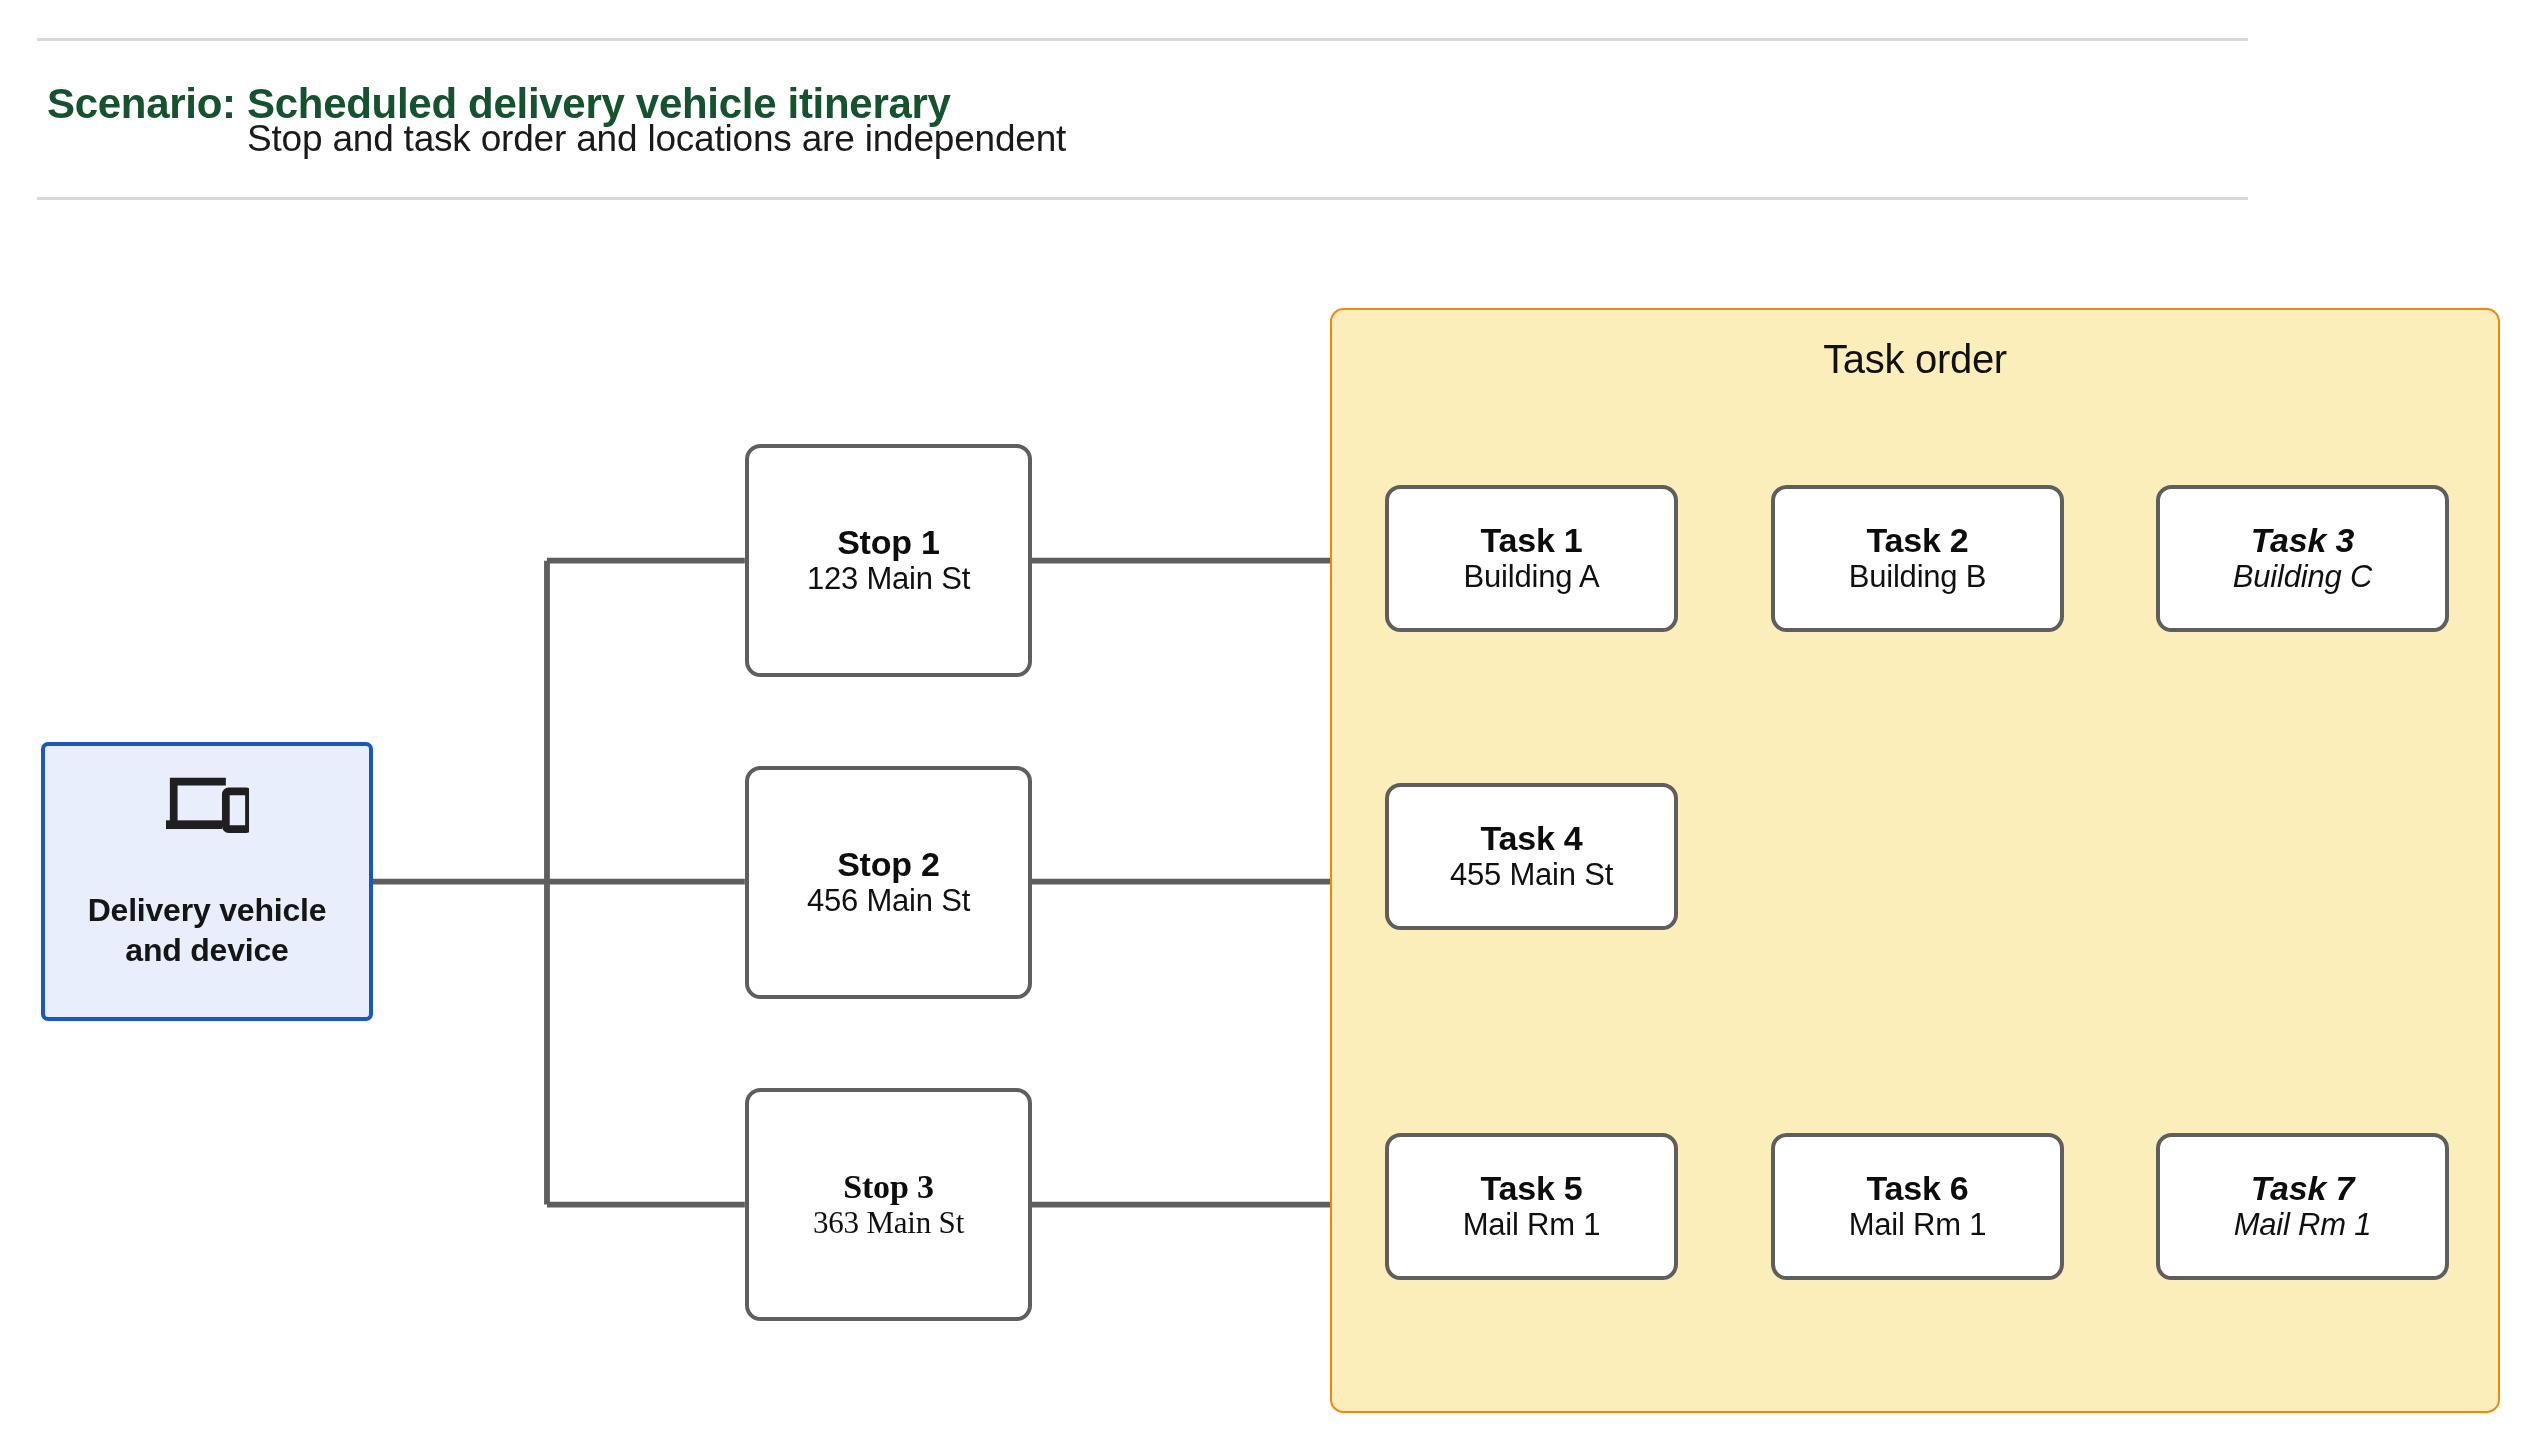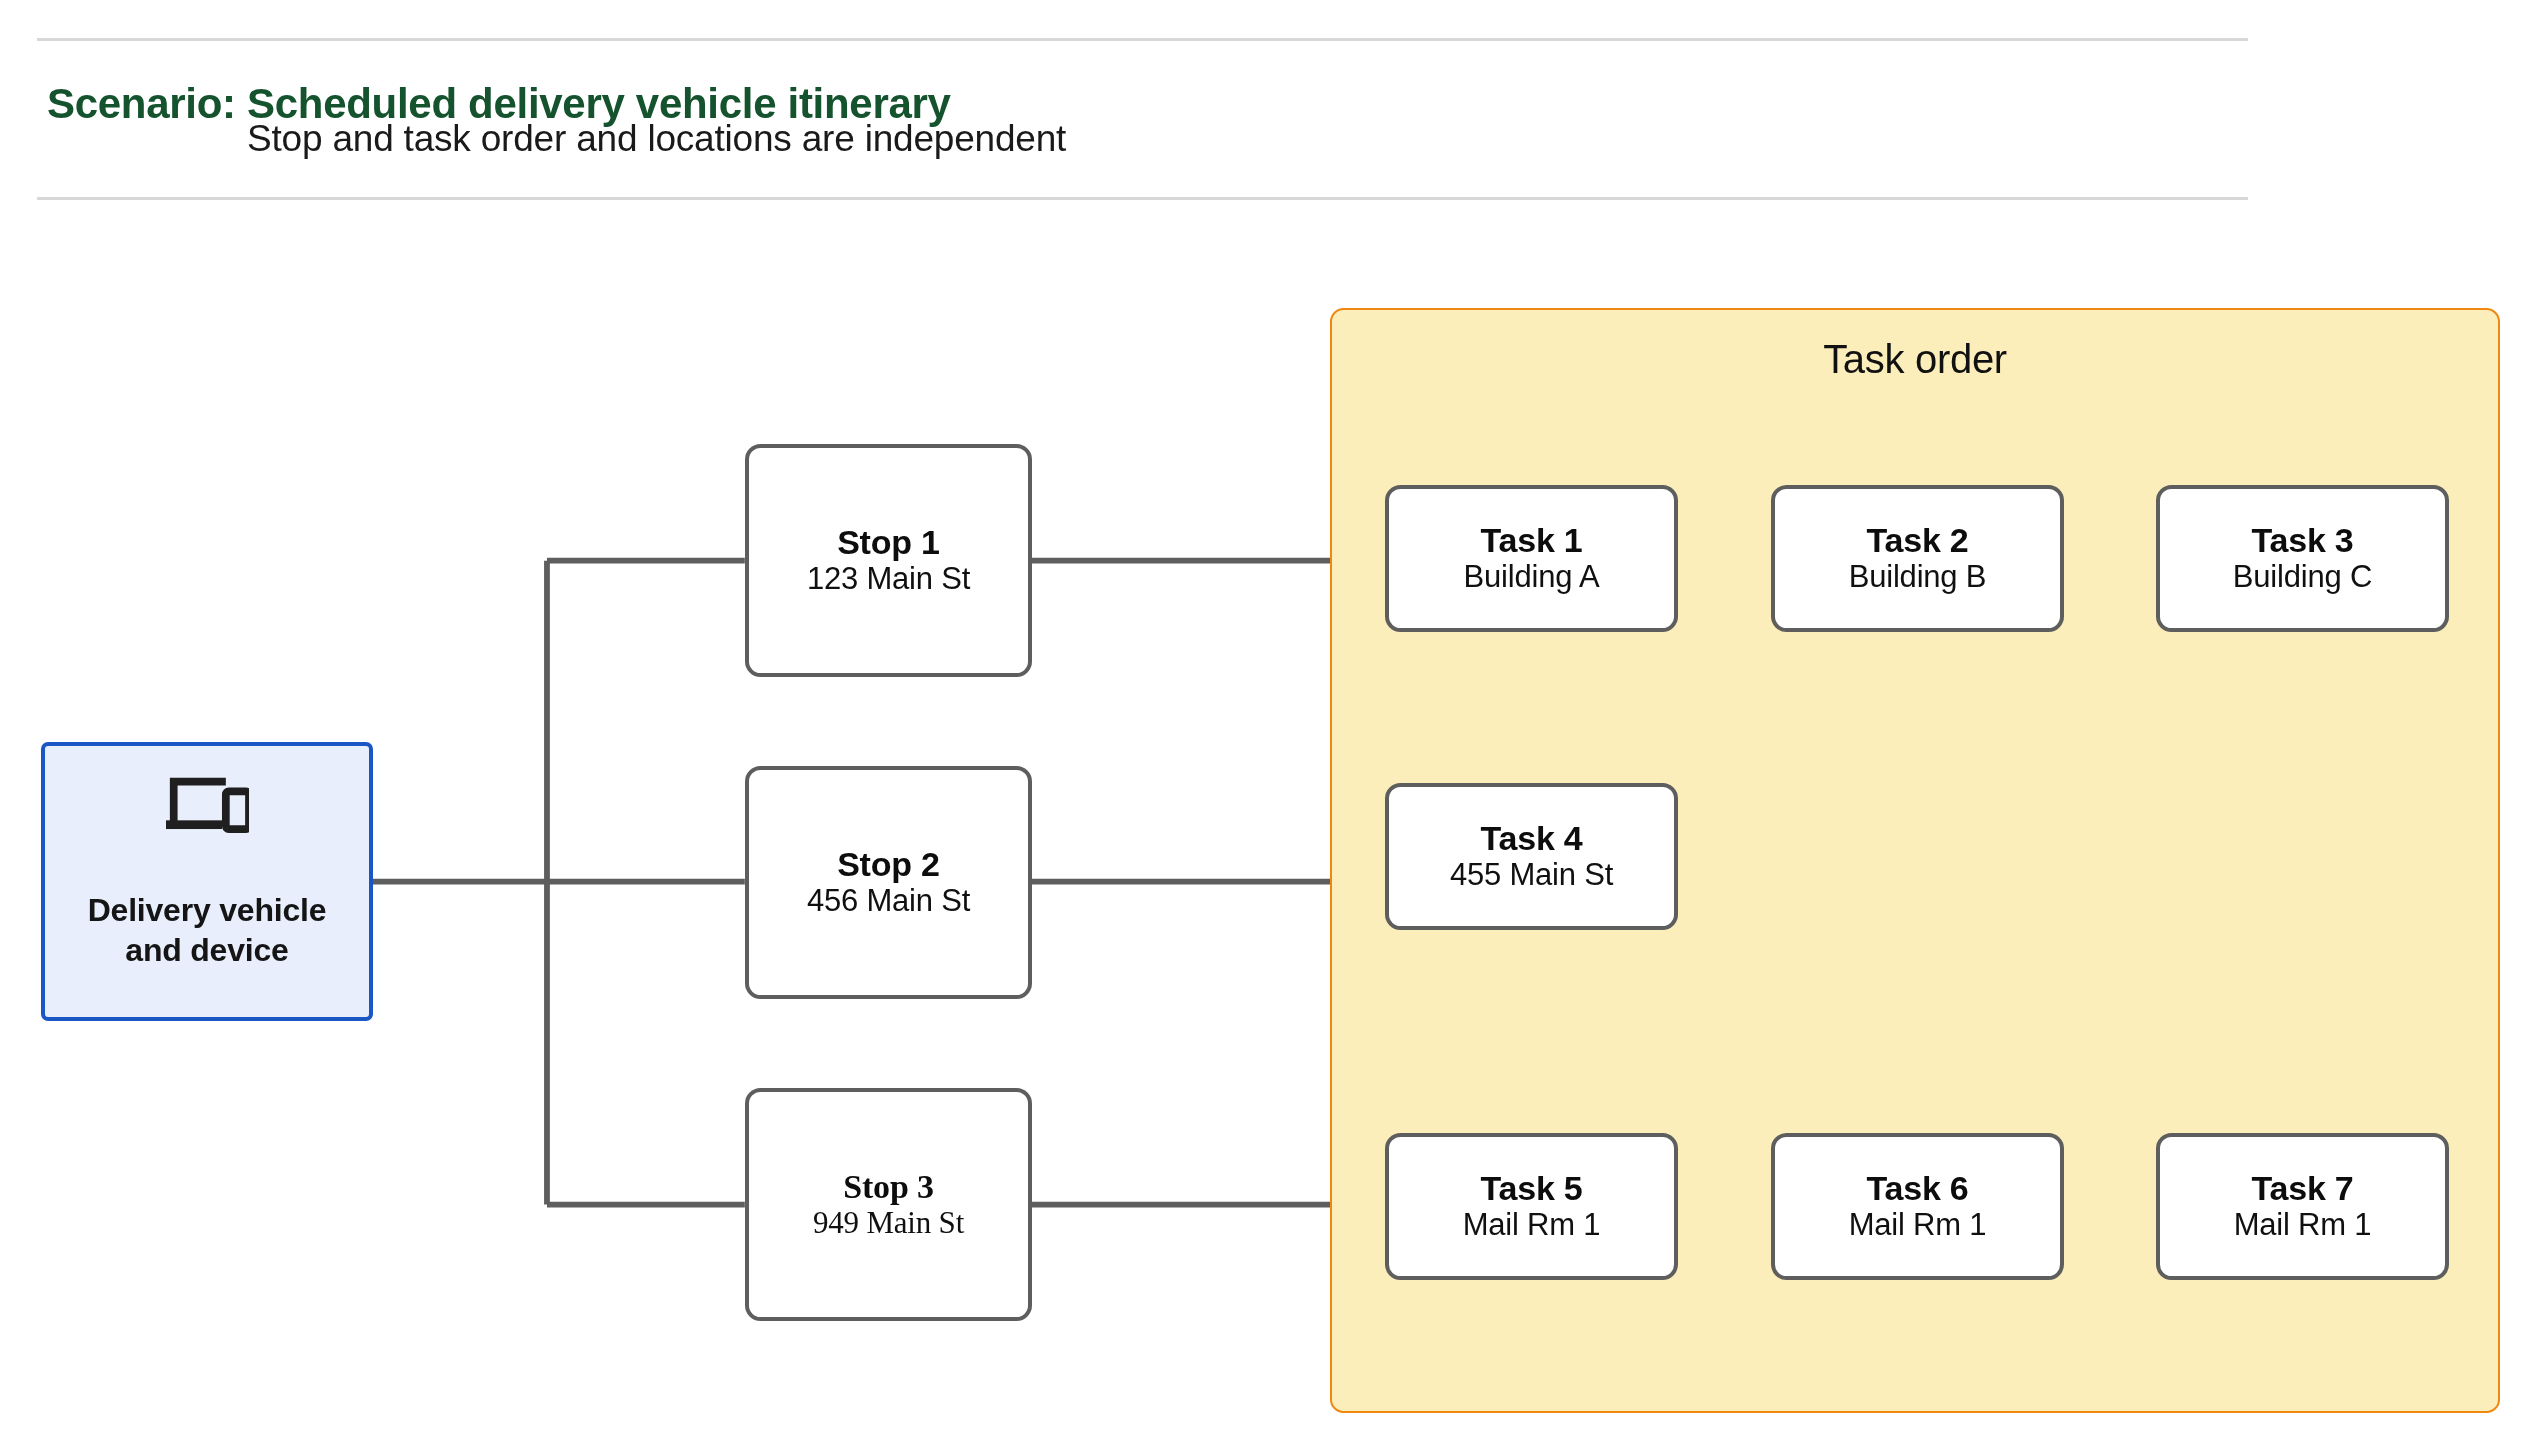--- a/index.html
+++ b/index.html
@@ -160,21 +160,21 @@
   
   .stop-card { left: 745px; width: 287px; height: 233px; }
   .stop-1 { top: 444px; }
   .stop-2 { top: 766px; }
   .stop-3 { top: 1088px; font-family: Liberation Serif, serif; }
 
   
   .task-card { width: 293px; height: 147px; }
   .task-col-1 { left: 1385px; }
   .task-col-2 { left: 1771px; }
-  .task-col-3 { left: 2156px; }
+  .task-col-3 { left: 2156px; font-style: italic; }
   .task-row-1 { top: 485px; }
   .task-row-2 { top: 783px; }
   .task-row-3 { top: 1133px; }
 </style>
 </head>
 <body>
 
 <div id="stage">
 
   <div class="divider top"></div>
@@ -227,21 +227,21 @@
   <div class="card stop-card stop-1">
     <div class="card-title">Stop 1</div>
     <div class="card-sub">123 Main St</div>
   </div>
   <div class="card stop-card stop-2">
     <div class="card-title">Stop 2</div>
     <div class="card-sub">456 Main St</div>
   </div>
   <div class="card stop-card stop-3">
     <div class="card-title">Stop 3</div>
-    <div class="card-sub">949 Main St</div>
+    <div class="card-sub">363 Main St</div>
   </div>
 
   <div class="card task-card task-col-1 task-row-1">
     <div class="card-title">Task 1</div>
     <div class="card-sub">Building A</div>
   </div>
   <div class="card task-card task-col-2 task-row-1">
     <div class="card-title">Task 2</div>
     <div class="card-sub">Building B</div>
   </div>

